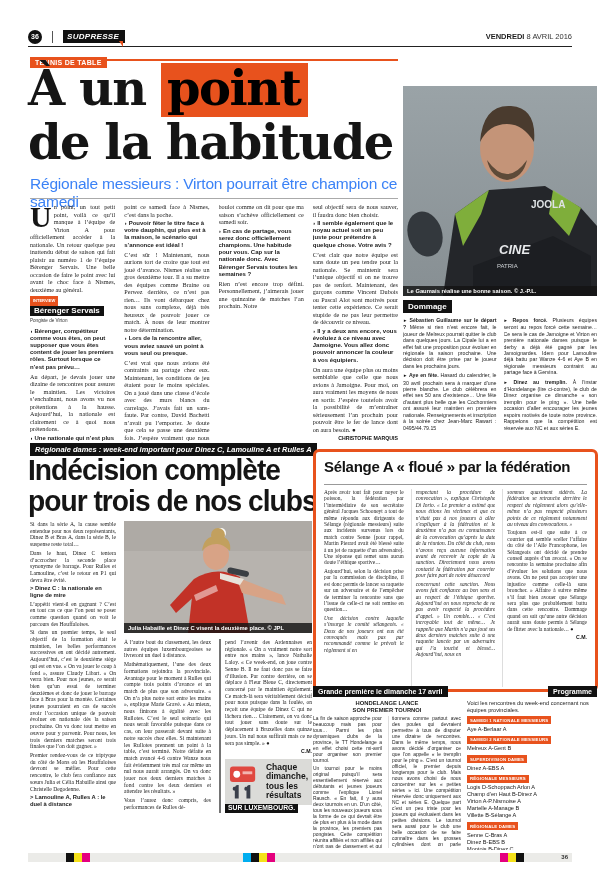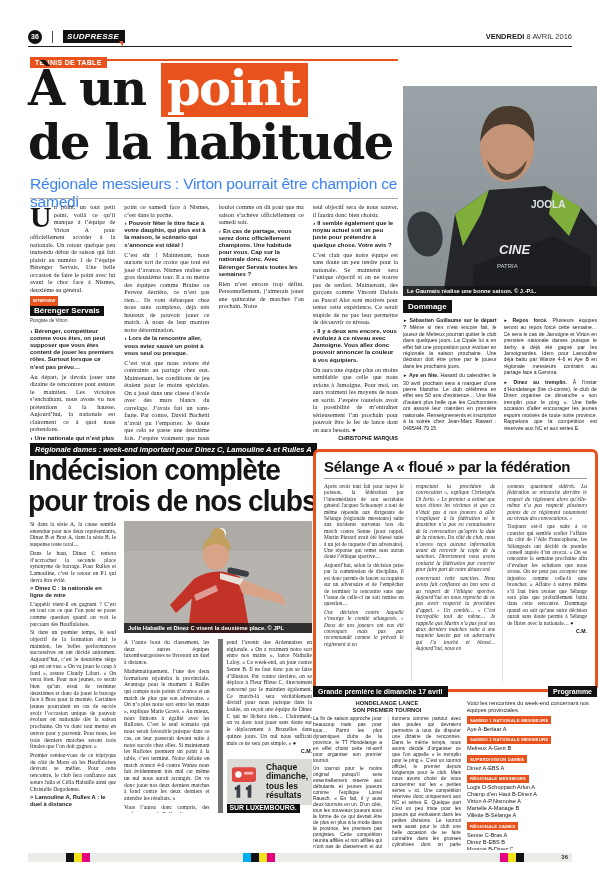--- a/index.html
+++ b/index.html
@@ -25,21 +25,21 @@
 
   
   .kicker-row{position:absolute;left:30px;top:57px;width:368px;display:flex;align-items:flex-start;}
   .kicker{background:var(--accent);color:#fff;font-size:7px;font-weight:bold;
           padding:2px 5px;letter-spacing:.3px;}
   .kicker-line{flex:1;height:1.5px;background:var(--accent);margin-top:2px;}
 
   .headline{position:absolute;left:28px;top:63px;width:384px;
             font-family:"DejaVu Serif","Liberation Serif",serif;font-weight:bold;
             font-size:48px;line-height:51px;letter-spacing:-1.5px;color:#151515;}
-  .hl-highlight{display:inline-block;background:var(--accent);color:#ffffff;padding:0 8px 3px 6px;}
+  .hl-highlight{display:inline-block;background:var(--accent);color:#000000;padding:0 8px 3px 6px;}
 
   .subhead{position:absolute;left:30px;top:175px;width:368px;font-size:15.5px;
            font-weight:normal;color:#3b82f6;letter-spacing:-0.2px;}
 
   .main-cols{position:absolute;left:30px;top:198px;width:368px;height:254px;
              border-top:1px solid #aaa;padding-top:4px;display:flex;gap:9px;box-sizing:border-box;}
   .col{flex:1;overflow:hidden;font-family:"Liberation Serif",serif;
        font-size:6.2px;line-height:7.5px;color:#222;text-align:justify;}
   .para{margin:0 0 2px 0;}
   .para.q{font-family:"Liberation Sans",sans-serif;font-weight:bold;font-size:6px;line-height:7.2px;text-align:left;}
@@ -84,38 +84,38 @@
   .dames-kicker .band{font-size:7.5px;}
   .dames-title{position:absolute;left:28px;top:455px;width:300px;
                font-weight:bold;font-size:29px;line-height:30.5px;letter-spacing:-1px;
                transform:scaleX(.97);transform-origin:left top;color:#151515;}
   .dames-body{position:absolute;left:30px;top:521px;width:282px;height:292px;}
   .d-col1{position:absolute;left:0;top:0;width:86px;height:292px;overflow:hidden;
           font-family:"Liberation Serif",serif;font-size:5.6px;line-height:6.7px;text-align:justify;color:#222;}
   .photo2{position:absolute;left:94px;top:0;width:188px;height:112px;background:#b7b3ae;overflow:hidden;}
   .d-cols2{position:absolute;left:94px;top:118px;width:188px;height:174px;display:flex;gap:8px;}
   .d-col{flex:1;overflow:hidden;font-family:"Liberation Serif",serif;font-size:5.6px;line-height:6.7px;
-         text-align:justify;color:#222;border-left:5px solid #737373;padding-left:4px;}
+         text-align:justify;color:#222;border-left:2px solid #737373;padding-left:4px;}
   .d-col:first-child{border-left:none;padding-left:0;}
   .d-col .para.sub,.d-col1 .para.sub{font-size:5.8px;line-height:6.6px;}
 
   
   .ad{margin-top:4px;}
   .ad-box{background:#dbdbd8;display:flex;gap:4px;padding:4px;align-items:center;}
   .ad-text{font-family:"Liberation Sans",sans-serif;font-weight:bold;font-size:8.5px;
            line-height:9.5px;white-space:pre-line;color:#151515;text-align:left;}
   .ad-tags{margin-top:-2px;}
   .ad-tag{background:#111;color:#fff;font-family:"Liberation Sans",sans-serif;font-weight:bold;
           font-size:6.8px;padding:1px 3px;width:max-content;margin-top:1px;}
 
   
   .selange{position:absolute;left:313px;top:449px;width:285px;height:243px;box-sizing:border-box;
            border:3px solid var(--accent);border-radius:6px;background:#fff;padding:6px 8px;}
   .selange-title{font-weight:bold;font-size:15px;letter-spacing:-0.3px;color:#131313;
-                 border-bottom:1px solid #999;padding-bottom:3px;}
+                 border-bottom:1px solid #999;padding-bottom:9px;}
   .selange-cols{display:flex;gap:7px;margin-top:4px;height:198px;}
   .scol{flex:1;overflow:hidden;font-family:"Liberation Serif",serif;font-size:5.4px;line-height:6.4px;
         text-align:justify;color:#222;border-left:1px solid #ddd;padding-left:4px;}
   .scol:first-child{border-left:none;padding-left:0;}
 
   
   .hond{position:absolute;left:313px;top:686px;width:148px;}
   .hond .band{font-size:7px;}
   .hond-sub{font-weight:bold;font-size:5.8px;line-height:6.6px;text-align:center;margin-top:3px;}
   .hond-cols{display:flex;gap:6px;margin-top:3px;height:132px;}

